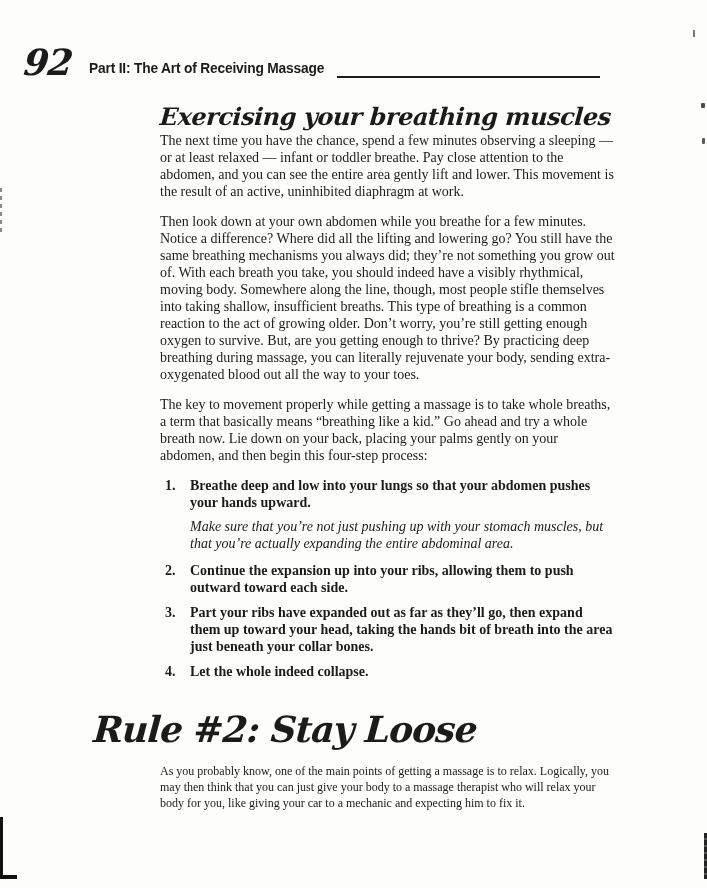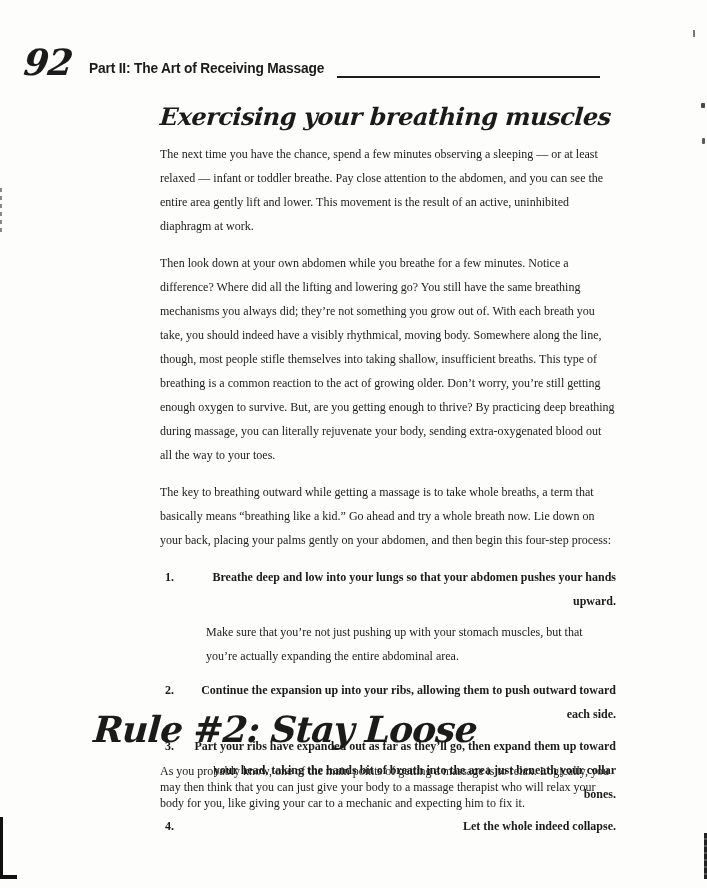--- a/index.html
+++ b/index.html
@@ -38,30 +38,30 @@
     font-family:"DejaVu Serif", serif;
     font-style:italic; font-weight:bold;
     transform:skewX(-4deg); transform-origin:left bottom;
     white-space:nowrap;
     letter-spacing:-0.5px;
   }
   .h2 { position:absolute; left:159px; top:103px; font-size:24px; line-height:1.2; }
   .h1 { position:absolute; left:92px; top:708px; font-size:36px; line-height:1.2; letter-spacing:-1px; }
   
   .body-col {
-    position:absolute; left:160px; top:142px; width:456px;
-    font-size:12px; line-height:24px;
+    position:absolute; left:160px; top:132px; width:456px;
+    font-size:14px; line-height:17px;
   }
   .body-col p { margin:0 0 13px 0; }
   .steps { margin-top:7px; }
   .step { margin-bottom:8px; }
   .step-row { display:flex; }
   .step-num { width:25px; padding-left:5px; font-weight:bold; flex:none; }
-  .step-title { flex:1; font-weight:bold;text-align:right; }
-  .step-detail { margin:7px 0 10px 46px; }
+  .step-title { flex:1; font-weight:bold; }
+  .step-detail { margin:7px 0 10px 30px;font-style:italic; }
   .para-abs {
     position:absolute; left:160px; top:764px; width:456px;
     font-size:12px; line-height:15.9px;
   }
   .it { }
   
   .mark { position:absolute; }
   .left-dashes {
     left:0; top:188px; width:2px; height:46px;
     background:repeating-linear-gradient(to bottom,#8a8a8a 0 4px,transparent 4px 8px);
@@ -83,21 +83,21 @@
 
   <div class="page-number">92</div>
   <div class="running-head">Part II: The Art of Receiving Massage</div>
   <div class="head-rule"></div>
 
   <div class="h-script h2">Exercising your breathing muscles</div>
 
   <div class="body-col">
     <p>The next time you have the chance, spend a few minutes observing a sleeping — or at least relaxed — infant or toddler breathe. Pay close attention to the abdomen, and you can see the entire area gently lift and lower. This movement is the result of an active, uninhibited diaphragm at work.</p>
     <p>Then look down at your own abdomen while you breathe for a few minutes. Notice a difference? Where did all the lifting and lowering go? You still have the same breathing mechanisms you always did; they’re not something you grow out of. With each breath you take, you should indeed have a visibly rhythmical, moving body. Somewhere along the line, though, most people stifle themselves into taking shallow, insufficient breaths. This type of breathing is a common reaction to the act of growing older. Don’t worry, you’re still getting enough oxygen to survive. But, are you getting enough to thrive? By practicing deep breathing during massage, you can literally rejuvenate your body, sending extra-oxygenated blood out all the way to your toes.</p>
-    <p><span>The key to breathing outward while getting a massage is to take </span><span class="it">whole breaths,</span><span> a term that basically means “breathing like a kid.” Go ahead and try a whole breath now. Lie down on your back, placing your palms gently on your abdomen, and then begin this four-step process:</span></p>
+    <p><span>The key to movement properly while getting a massage is to take </span><span class="it">whole breaths,</span><span> a term that basically means “breathing like a kid.” Go ahead and try a whole breath now. Lie down on your back, placing your palms gently on your abdomen, and then begin this four-step process:</span></p>
 
     <div class="steps">
 
       <div class="step">
         <div class="step-row">
           <span class="step-num">1.</span>
           <div class="step-title">Breathe deep and low into your lungs so that your abdomen pushes your hands upward.</div>
         </div>
         <div class="step-detail">Make sure that you’re not just pushing up with your stomach muscles, but that you’re actually expanding the entire abdominal area.</div>
       </div>

